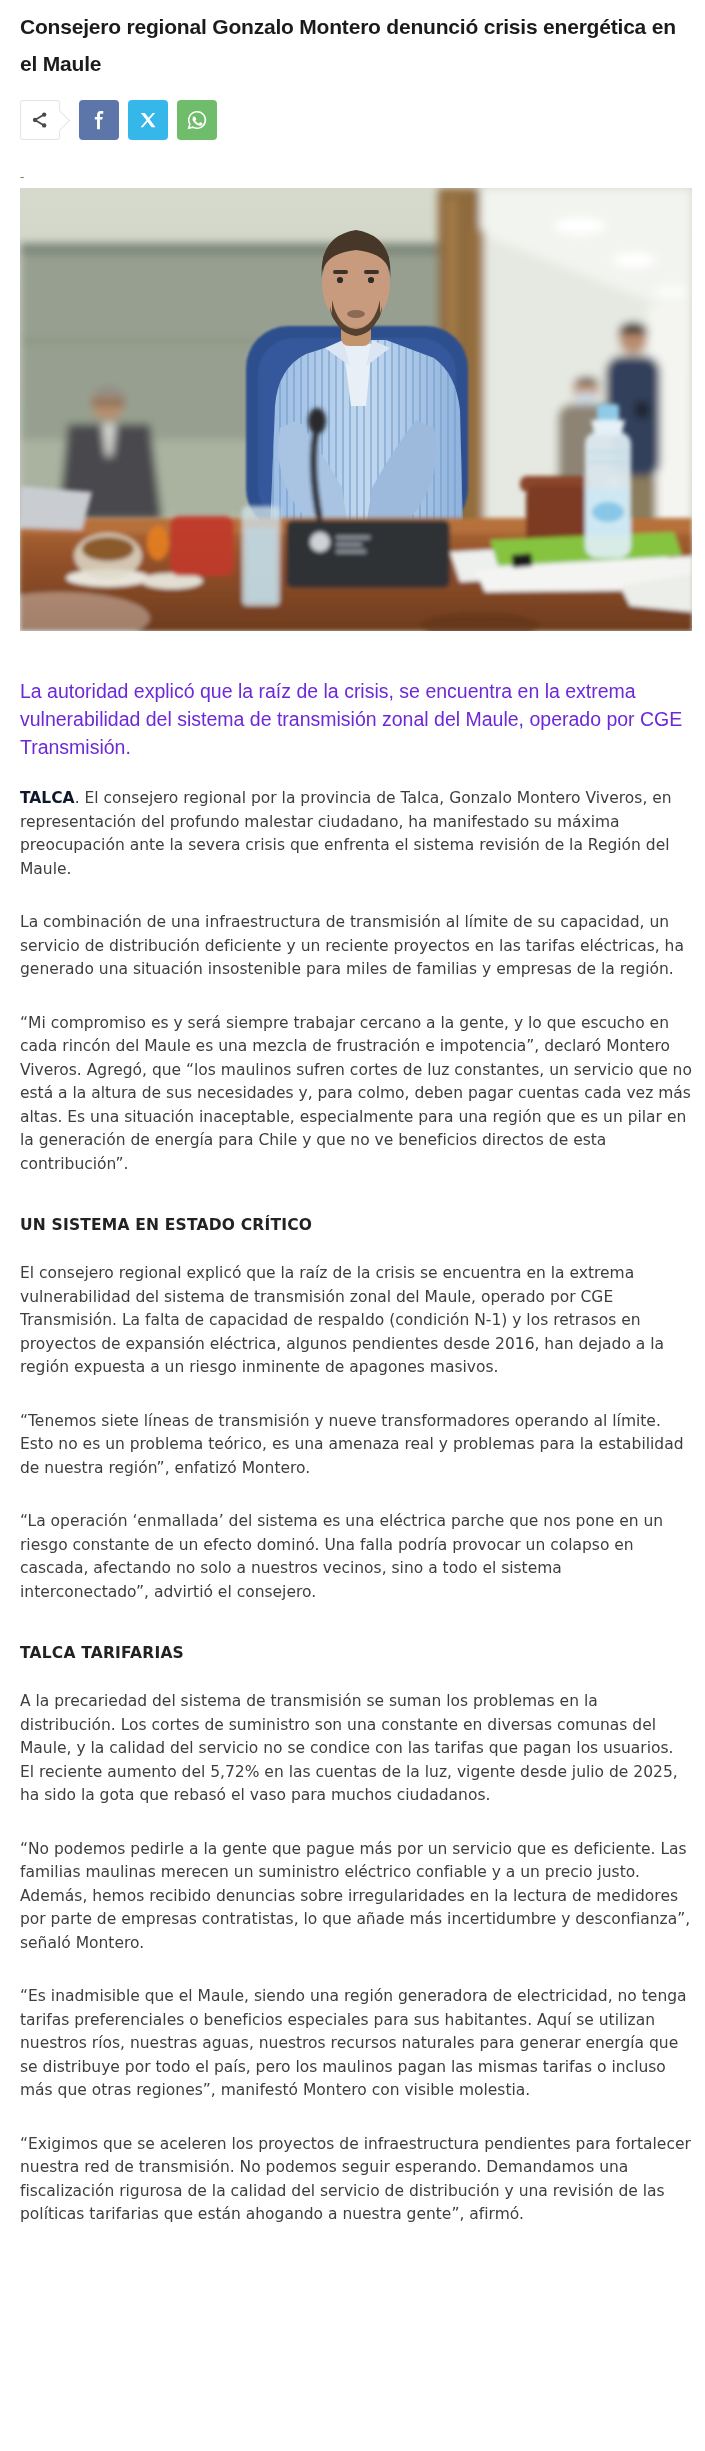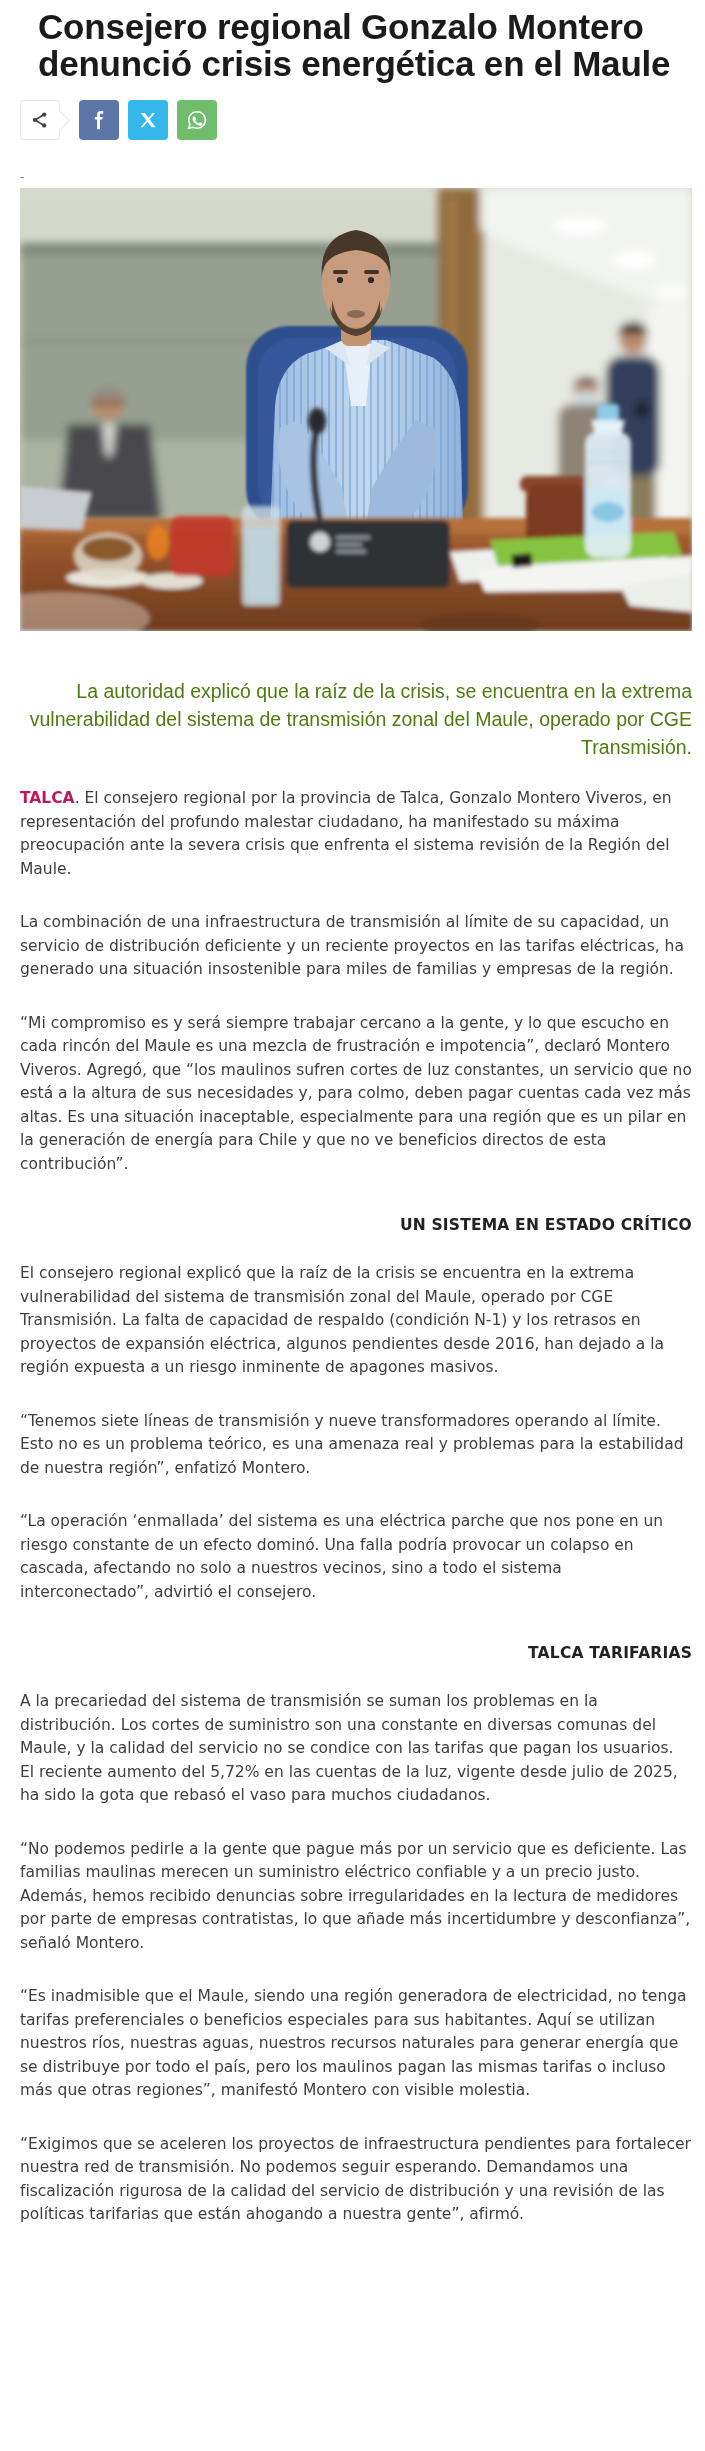--- a/index.html
+++ b/index.html
@@ -3,24 +3,23 @@
 <meta charset="utf-8">
 <style>
   * { margin:0; padding:0; box-sizing:border-box; }
   html,body { background:#ffffff; }
   body { font-family:"DejaVu Sans", sans-serif; }
   .page { width:705px; min-height:2451px; background:#fff; position:relative; }
   .content { padding:8px 13px 40px 20px; }
 
   h1.headline {
     font-family:"Liberation Sans", sans-serif;
-    font-size:35px; line-height:37px; font-weight:700;
+    font-size:21px; line-height:37px; font-weight:700;
     color:#1b1b1b; letter-spacing:-0.2px; margin-bottom:18px;
     max-width:672px;
-    margin-left:18px;
   }
 
   
   .share-row { display:flex; align-items:flex-start; gap:9px; margin-bottom:32px; height:40px; }
   .share-btn {
     width:40px; height:40px; border-radius:4px; border:none; cursor:pointer;
     display:flex; align-items:center; justify-content:center; padding:0;
   }
   .share-btn.generic {
     background:#fff; border:1px solid #e4e4e4; border-radius:3px; position:relative; margin-right:10px;
@@ -42,34 +41,33 @@
   .photo-wrap { width:672px; height:443px; overflow:hidden; background:#c9cec1; }
   .photo-wrap svg { display:block; }
   figcaption {
     font-style:italic; font-size:13px; line-height:19px; color:#545454;
     margin-top:8px; max-width:660px;
   }
 
   
   .lede {
     font-family:"Liberation Sans", sans-serif;
-    font-size:19.5px; line-height:28px; font-weight:400; color:#4d7c0f;
-    margin:46px 0 26px 0; max-width:672px;text-align:right;
+    font-size:19.5px; line-height:28px; font-weight:400; color:#6d28d9;
+    margin:46px 0 26px 0; max-width:672px;
   }
 
   
   .article-body p {
     font-size:15.5px; line-height:23.5px; color:#3e3e3e;
     margin-bottom:30px; max-width:672px;
   }
-  .article-body p b.loc { font-weight:700; color:#be185d; }
+  .article-body p b.loc { font-weight:700; color:#0f172a; }
   .article-body h2 {
     font-size:15.5px; font-weight:700; color:#222; letter-spacing:0.2px;
     margin:40px 0 28px 0;
-    text-align:right;
   }
 </style>
 </head>
 <body>
 
 <div class="page">
   <div class="content">
 
     <h1 class="headline">Consejero regional Gonzalo Montero denunció crisis energética en el Maule</h1>
 

